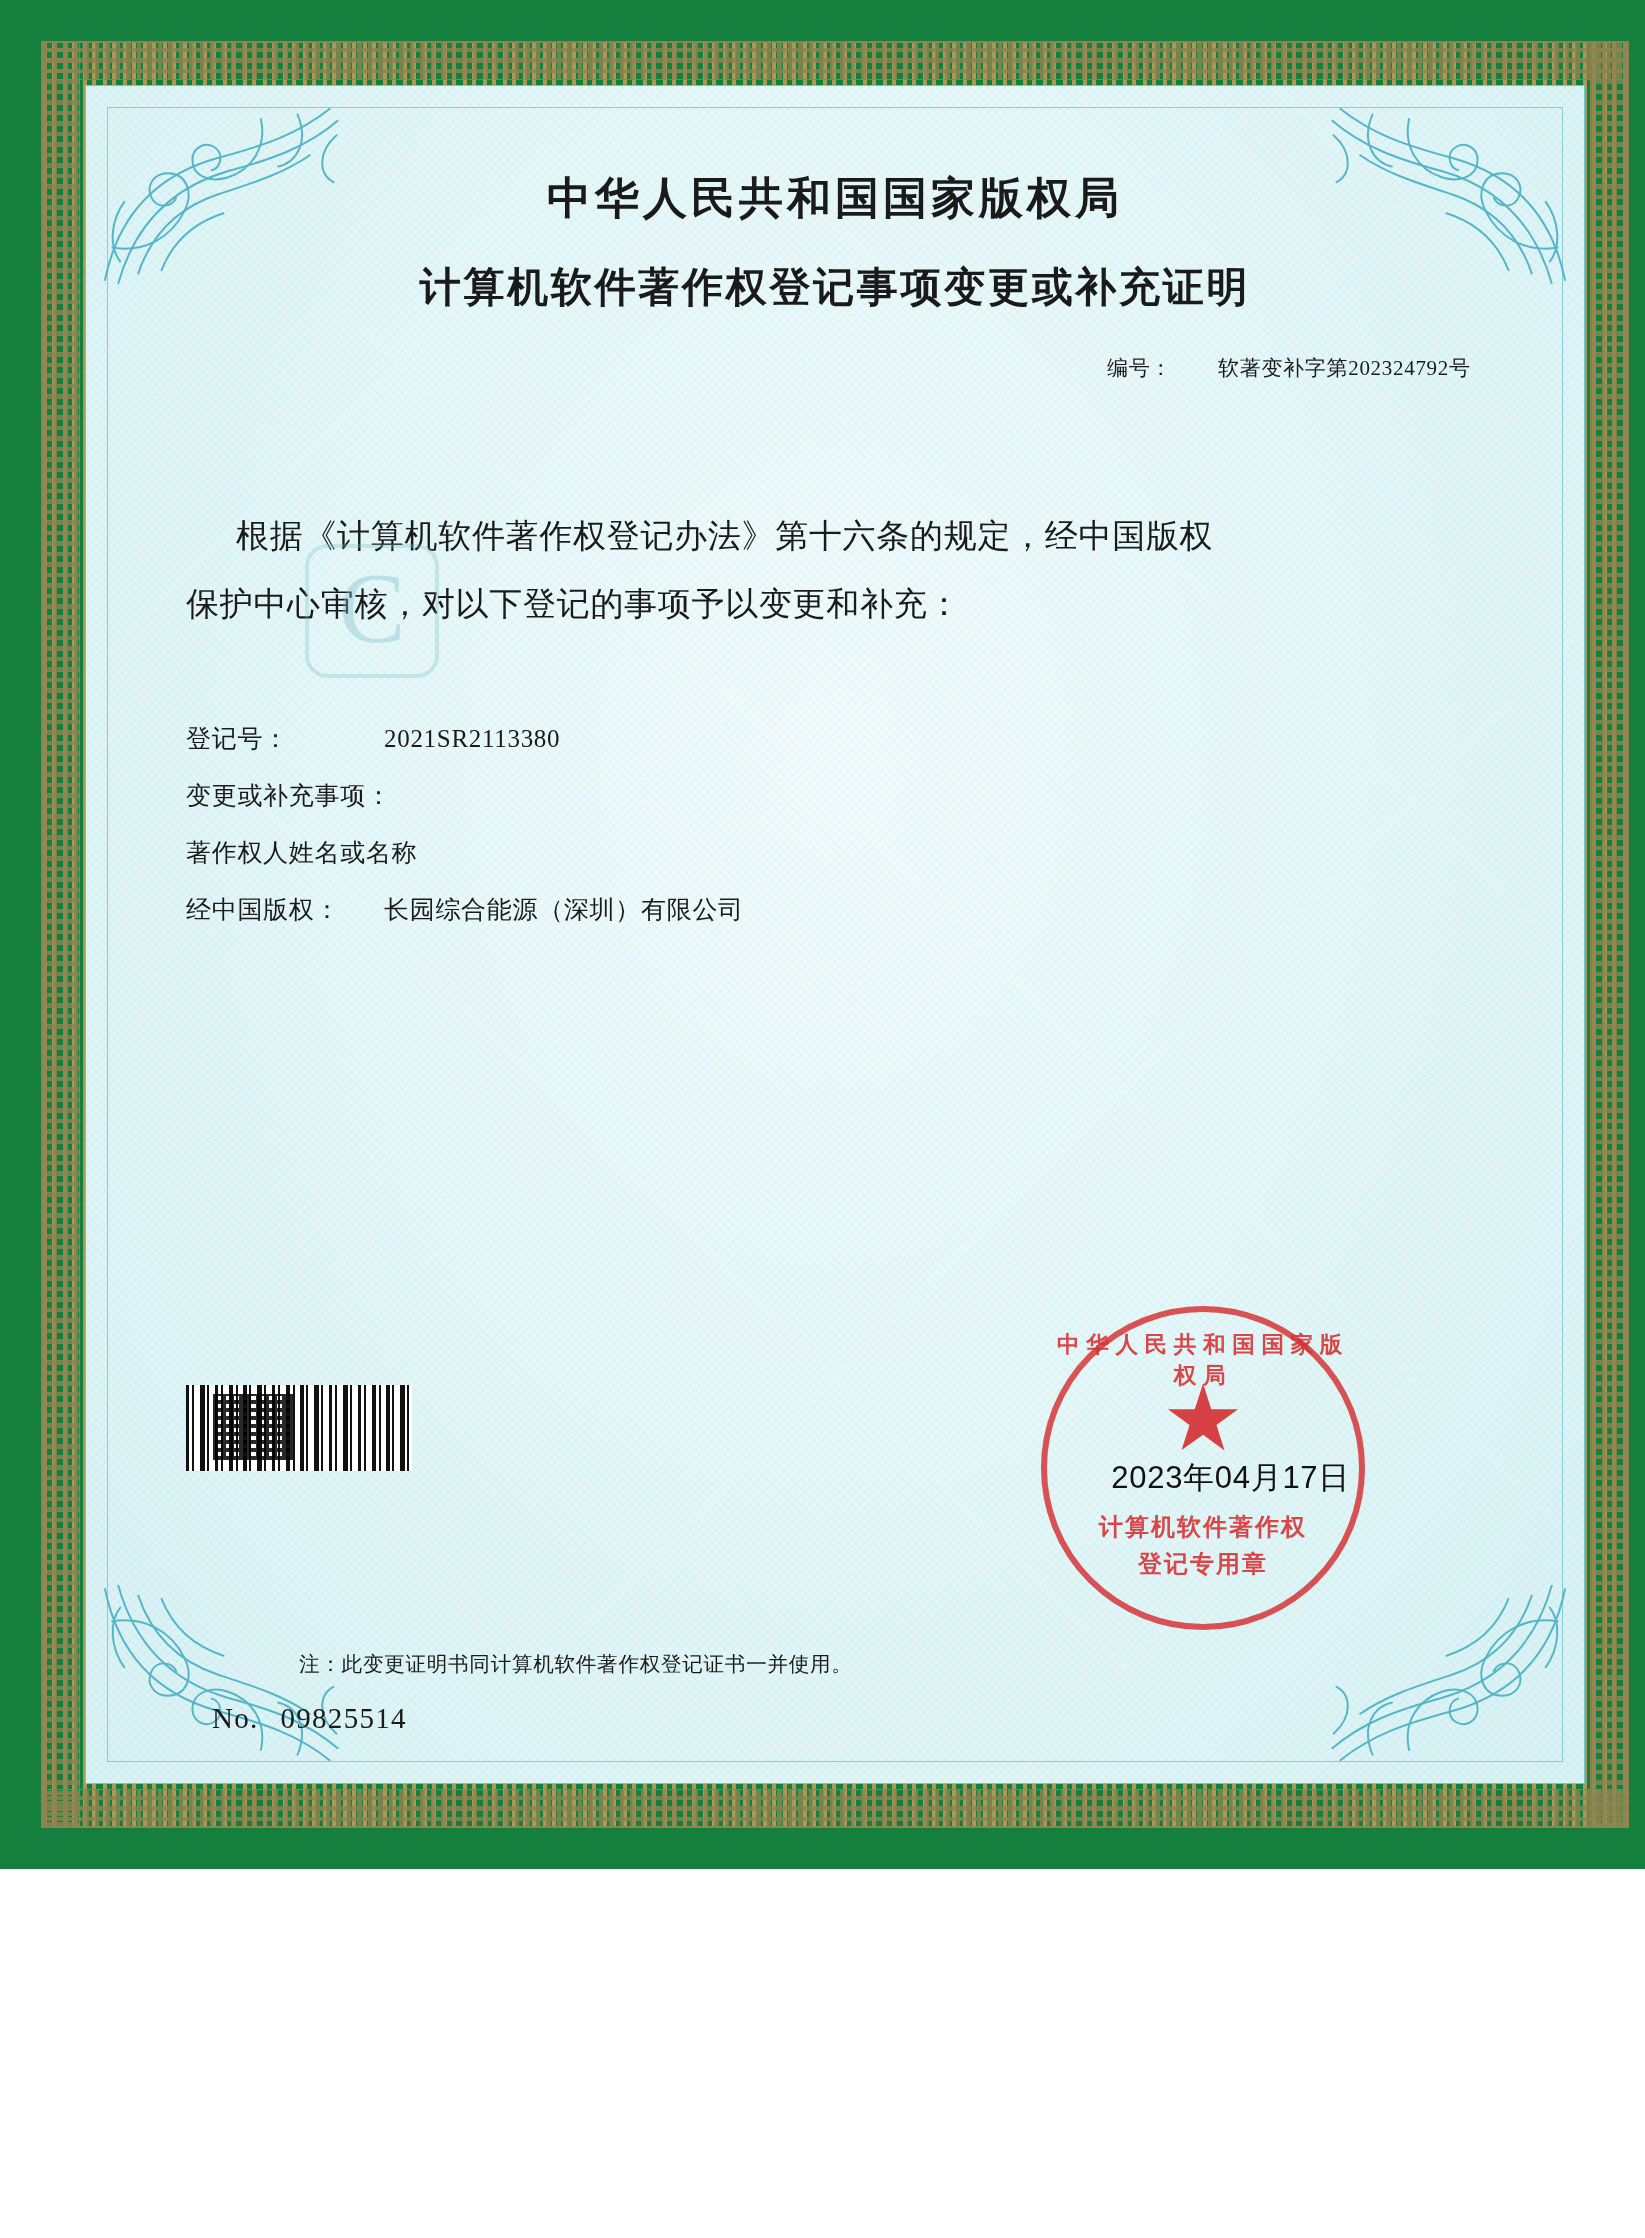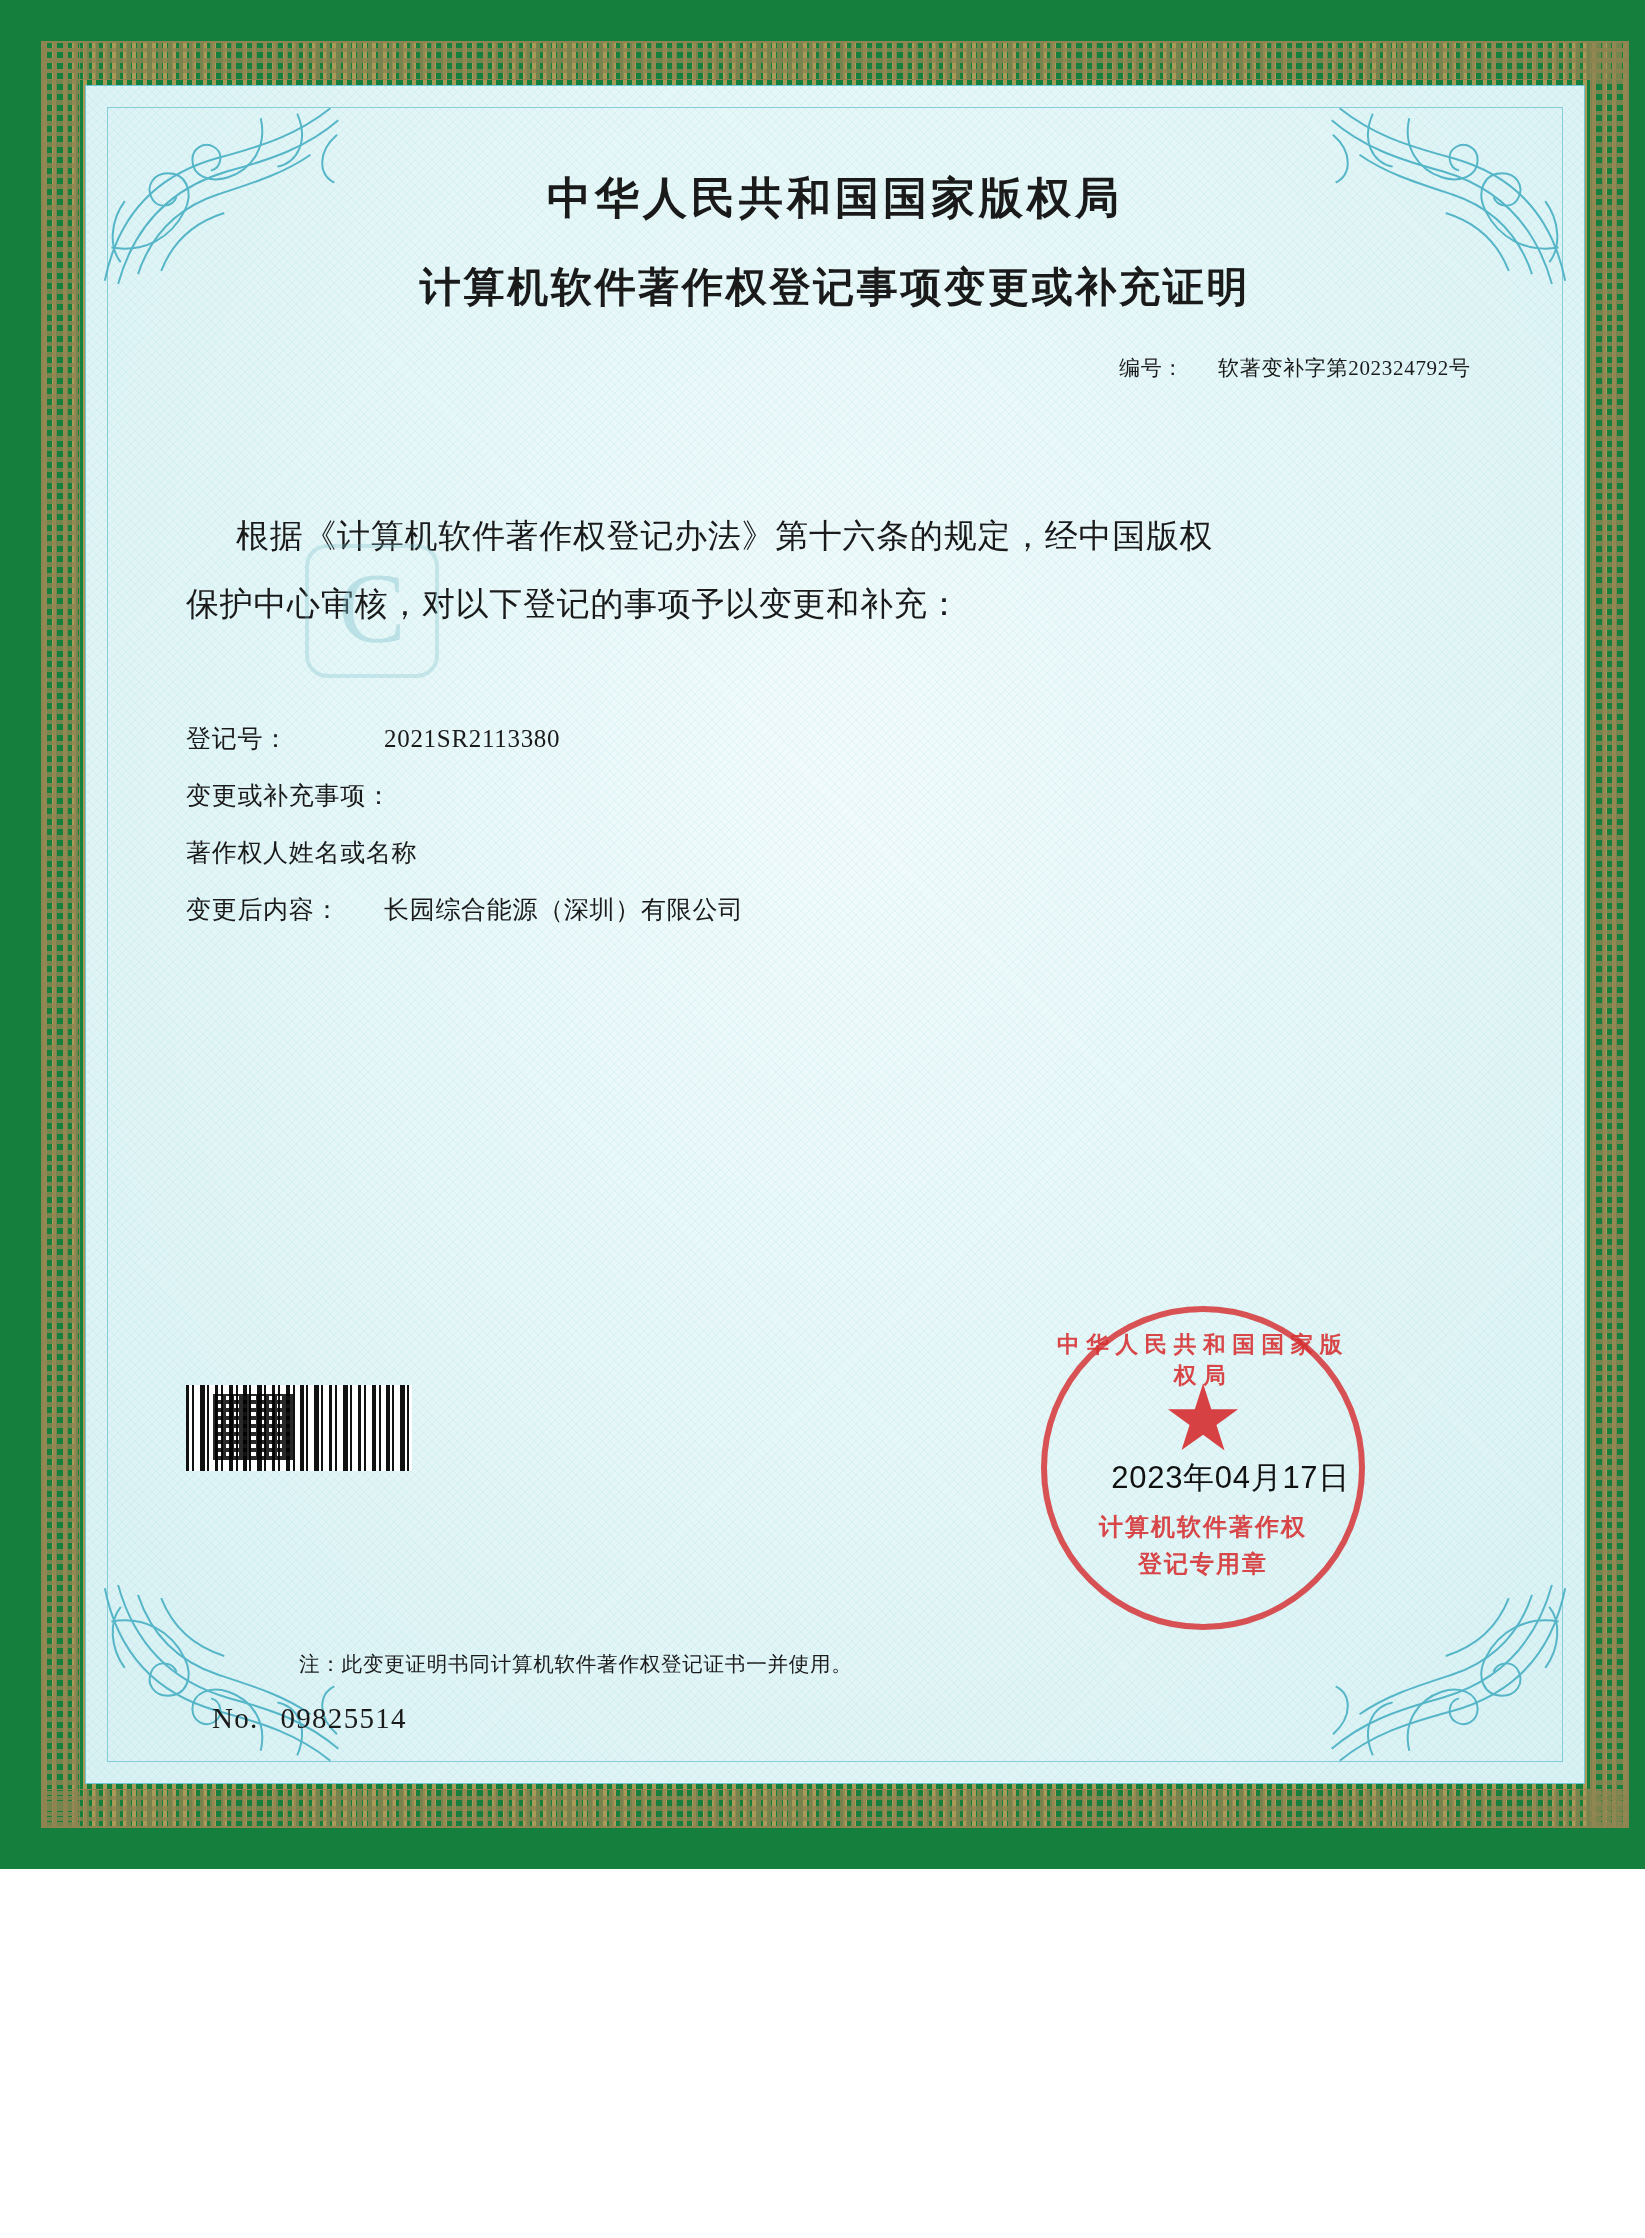--- a/index.html
+++ b/index.html
@@ -143,21 +143,21 @@
     font-family: "DejaVu Serif", "Liberation Serif", serif;
   }
 
   .serial-row {
     margin-top: 39px;
     text-align: right;
     font-size: 21px;
     letter-spacing: 0.7px;
     padding-right: 13.3px;
   }
-  .serial-label { margin-right: 28px; font-family: Liberation Mono, monospace; }
+  .serial-label { margin-right: 40px; font-family: Liberation Mono, monospace; }
 
   .watermark-c {
     position: absolute;
     left: 219px;
     top: 458px;
     width: 126px;
     height: 126px;
     border-radius: 22.6px;
     border: 4px solid rgba(120,190,200,0.30);
     color: rgba(120,190,200,0.38);
@@ -380,21 +380,21 @@
           <span class="field-label">登记号：</span>
           <span class="field-value reg">2021SR2113380</span>
         </div>
         <div class="field-row">
           <span class="field-label">变更或补充事项：</span>
         </div>
         <div class="field-row">
           <span class="field-label">著作权人姓名或名称</span>
         </div>
         <div class="field-row">
-          <span class="field-label">变更后内容：</span>
+          <span class="field-label">经中国版权：</span>
           <span class="field-value">长园综合能源（深圳）有限公司</span>
         </div>
       </div>
 
       <div class="barcode"></div>
 
       <div class="seal">
         <div class="seal-arc">中华人民共和国国家版权局</div>
         <div class="seal-star">★</div>
         <div class="seal-line1">计算机软件著作权</div>

